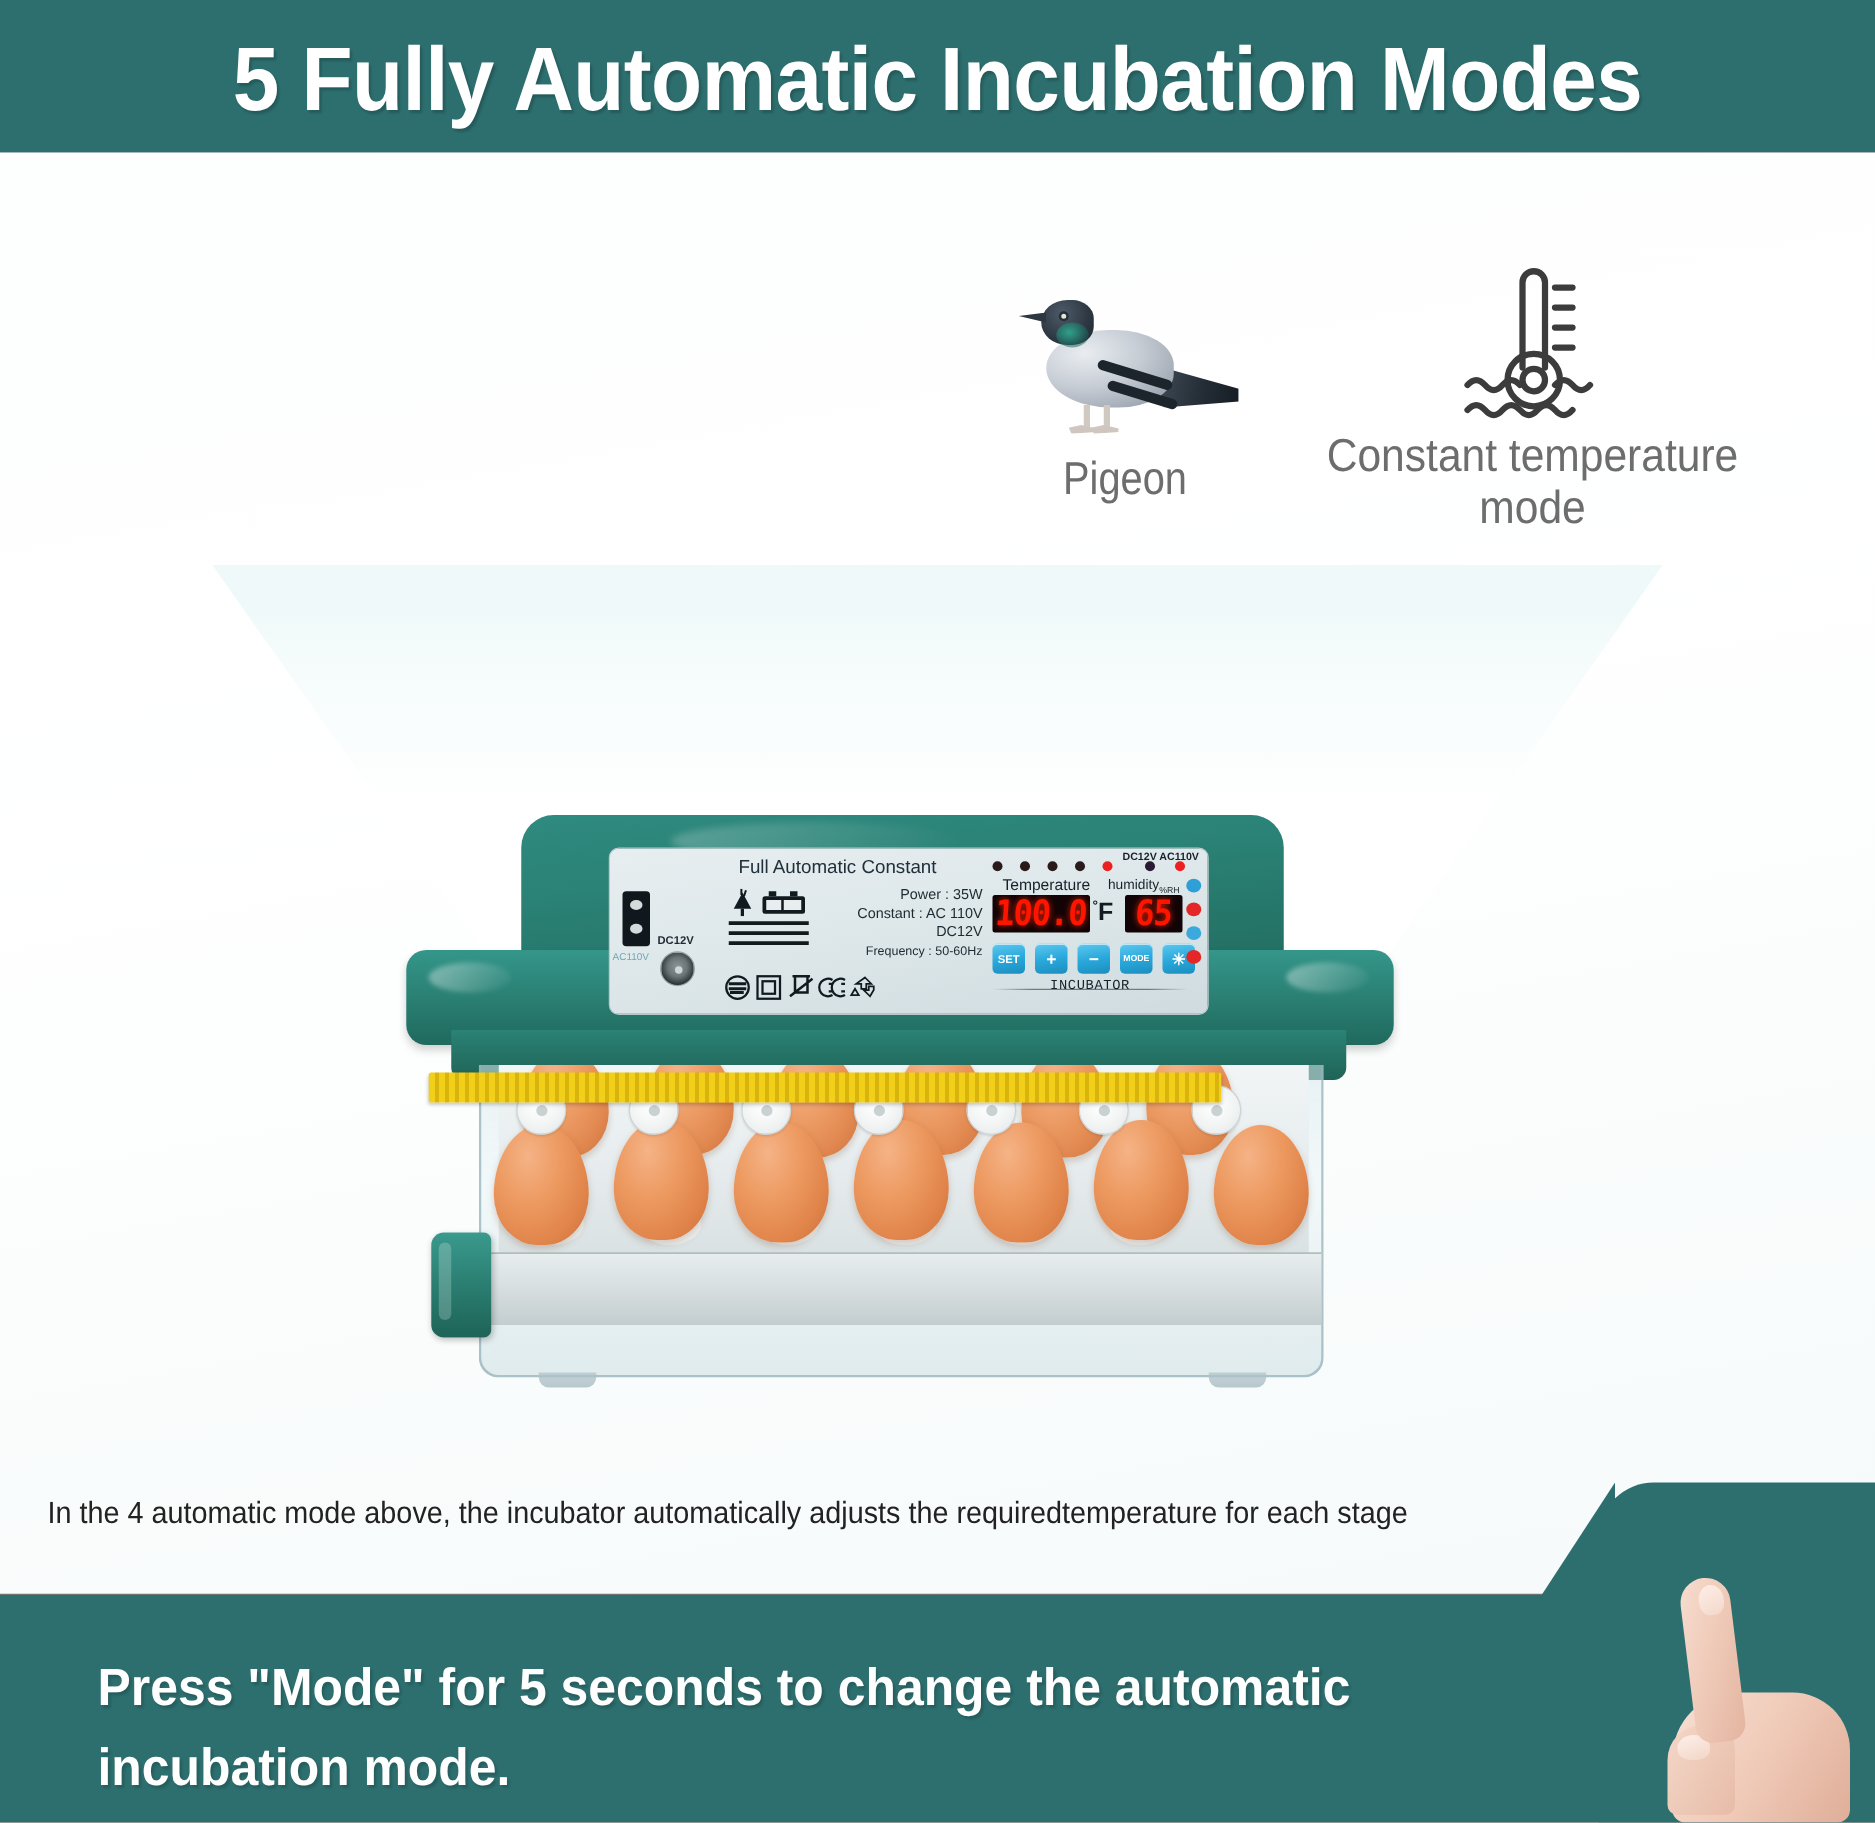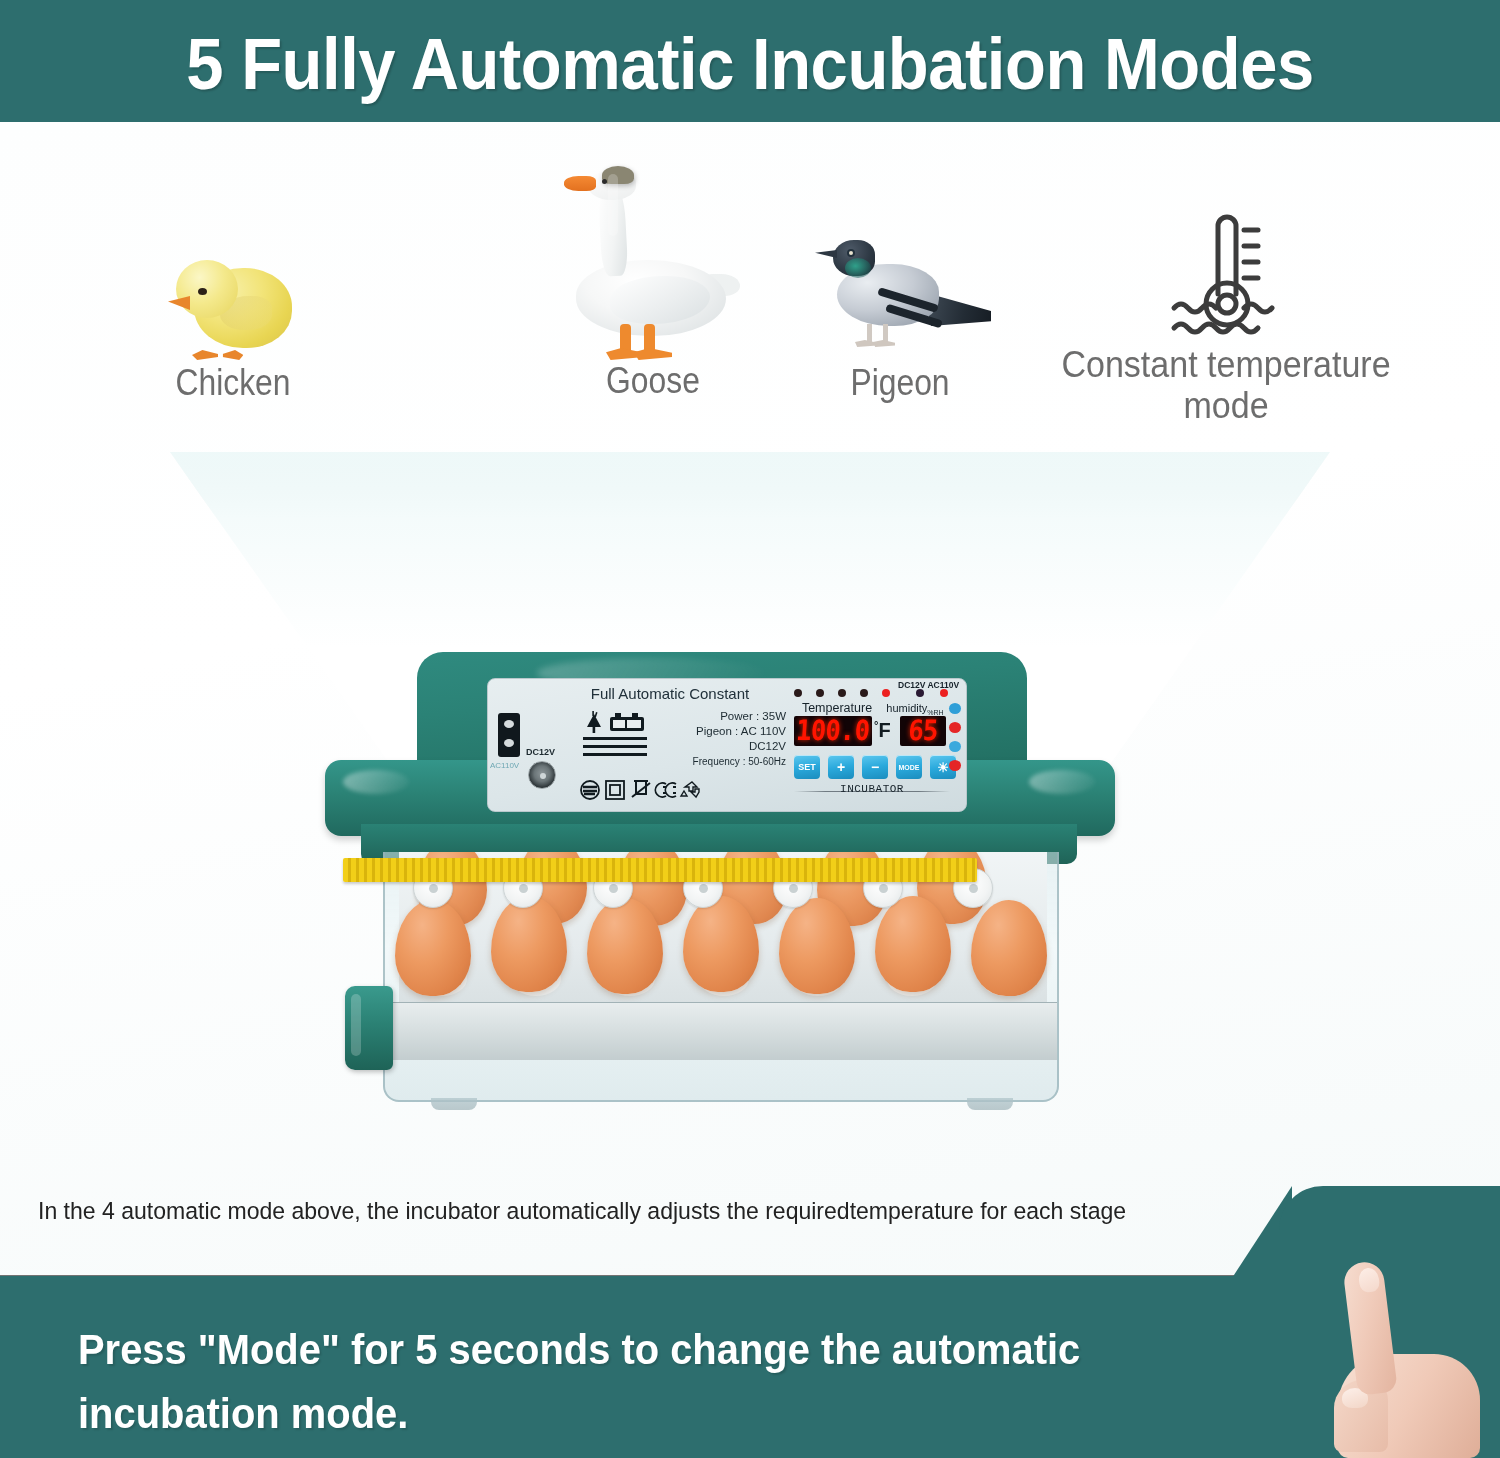--- a/index.html
+++ b/index.html
@@ -565,51 +565,22 @@
   <div class="header-band"></div>
   <div class="header-title">5 Fully Automatic Incubation Modes</div>
 
   <div class="canvas">
 
     <div class="beam"></div>
     <div class="beam2"></div>
 
     <div class="mode-row">
 
-      <div class="mode-item" style="left:138px; top:48px; width:190px;">
-        <div class="art chick">
-          <div class="body"></div>
-          <div class="wing"></div>
-          <div class="head"></div>
-          <div class="beak"></div>
-          <div class="eye"></div>
-          <div class="legL"></div>
-          <div class="legR"></div>
-        </div>
-        <div class="mode-label">Chicken</div>
-      </div>
-
-
-      <div class="mode-item" style="left:548px; top:-38px; width:210px;">
-        <div class="art goose">
-          <div class="tail"></div>
-          <div class="body"></div>
-          <div class="wing"></div>
-          <div class="neck"></div>
-          <div class="head"></div>
-          <div class="knob"></div>
-          <div class="beak"></div>
-          <div class="eye"></div>
-          <div class="legL"></div>
-          <div class="legR"></div>
-          <div class="footL"></div>
-          <div class="footR"></div>
-        </div>
-        <div class="mode-label">Goose</div>
-      </div>
+
+
 
       <div class="mode-item" style="left:800px; top:28px; width:200px;">
         <div class="art pigeon">
           <div class="tail"></div>
           <div class="body"></div>
           <div class="wingbar1"></div>
           <div class="wingbar2"></div>
           <div class="head"></div>
           <div class="sheen"></div>
           <div class="beak"></div>
@@ -701,21 +672,21 @@
               <path d="M54 2 L68 2 M56 2 L56 15 L66 15 L66 2 M52 18 L70 4" stroke-width="2"></path>
               <path d="M86 5 a7 7 0 1 0 0 12 M86 8 h-3 M86 14 h-3"></path>
               <path d="M96 5 a7 7 0 1 0 0 12 M96 8 h-3 M96 14 h-3"></path>
               <path d="M112 3 l5 5 h-4 v4 h-4 v-4 h-4 z M116 18 l-5 -5 h4 v-3 h4 v3 z M104 12 l3 5 h-6 z" stroke-width="1.4"></path>
             </g>
           </svg>
         </div>
 
         <div class="specs">
           <div>Power : 35W</div>
-          <div>Pigeon : AC 110V</div>
+          <div>Constant : AC 110V</div>
           <div>DC12V</div>
           <div class="small">Frequency : 50-60Hz</div>
         </div>
 
         <div class="disp-area">
 
           <div class="led-top">
             <i style="left:0px;   background:#2a1a1a;"></i>
             <i style="left:22px;  background:#2a1a1a;"></i>
             <i style="left:44px;  background:#2a1a1a;"></i>

